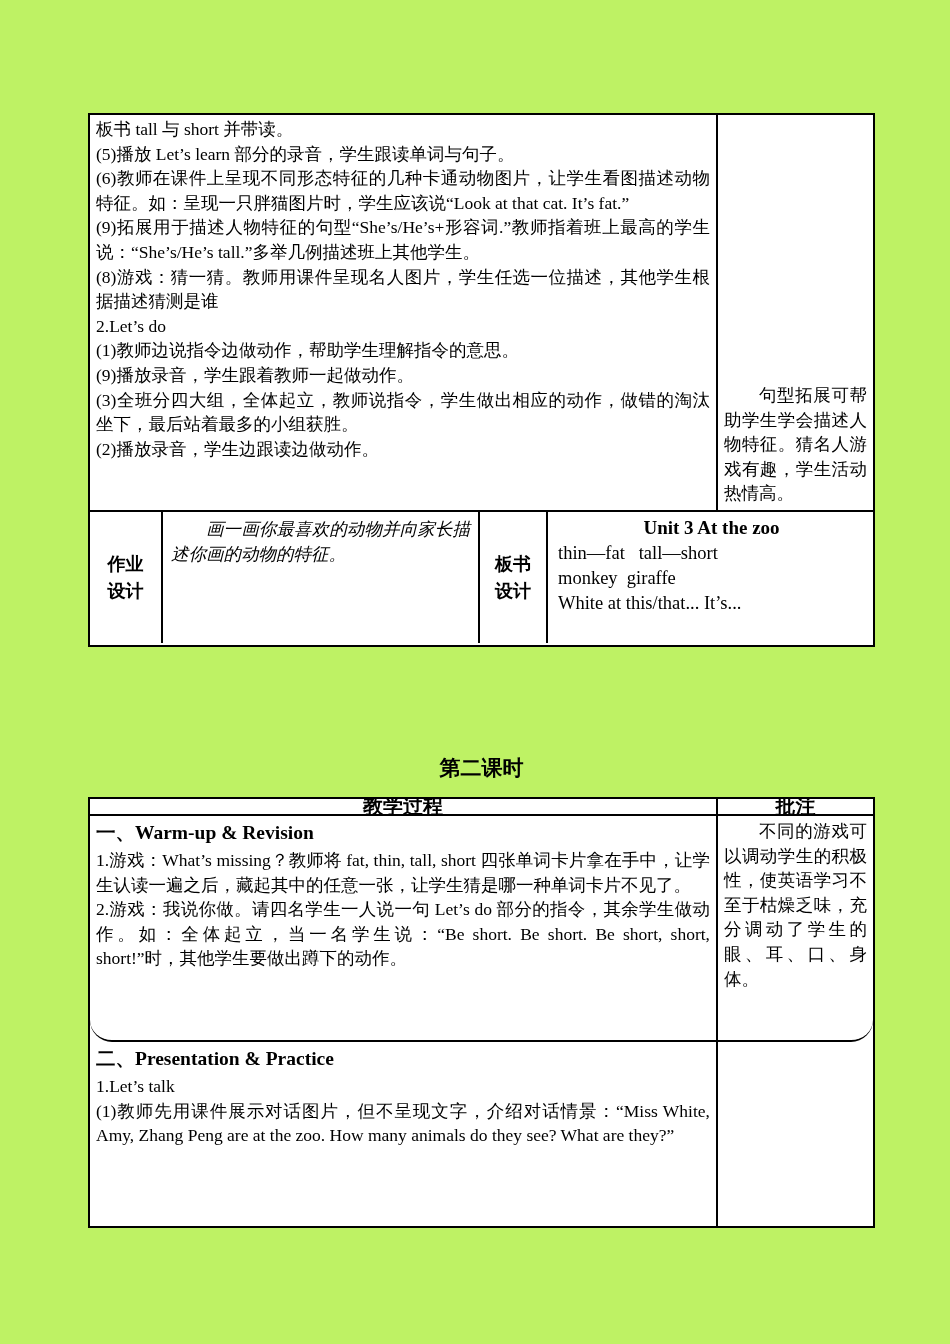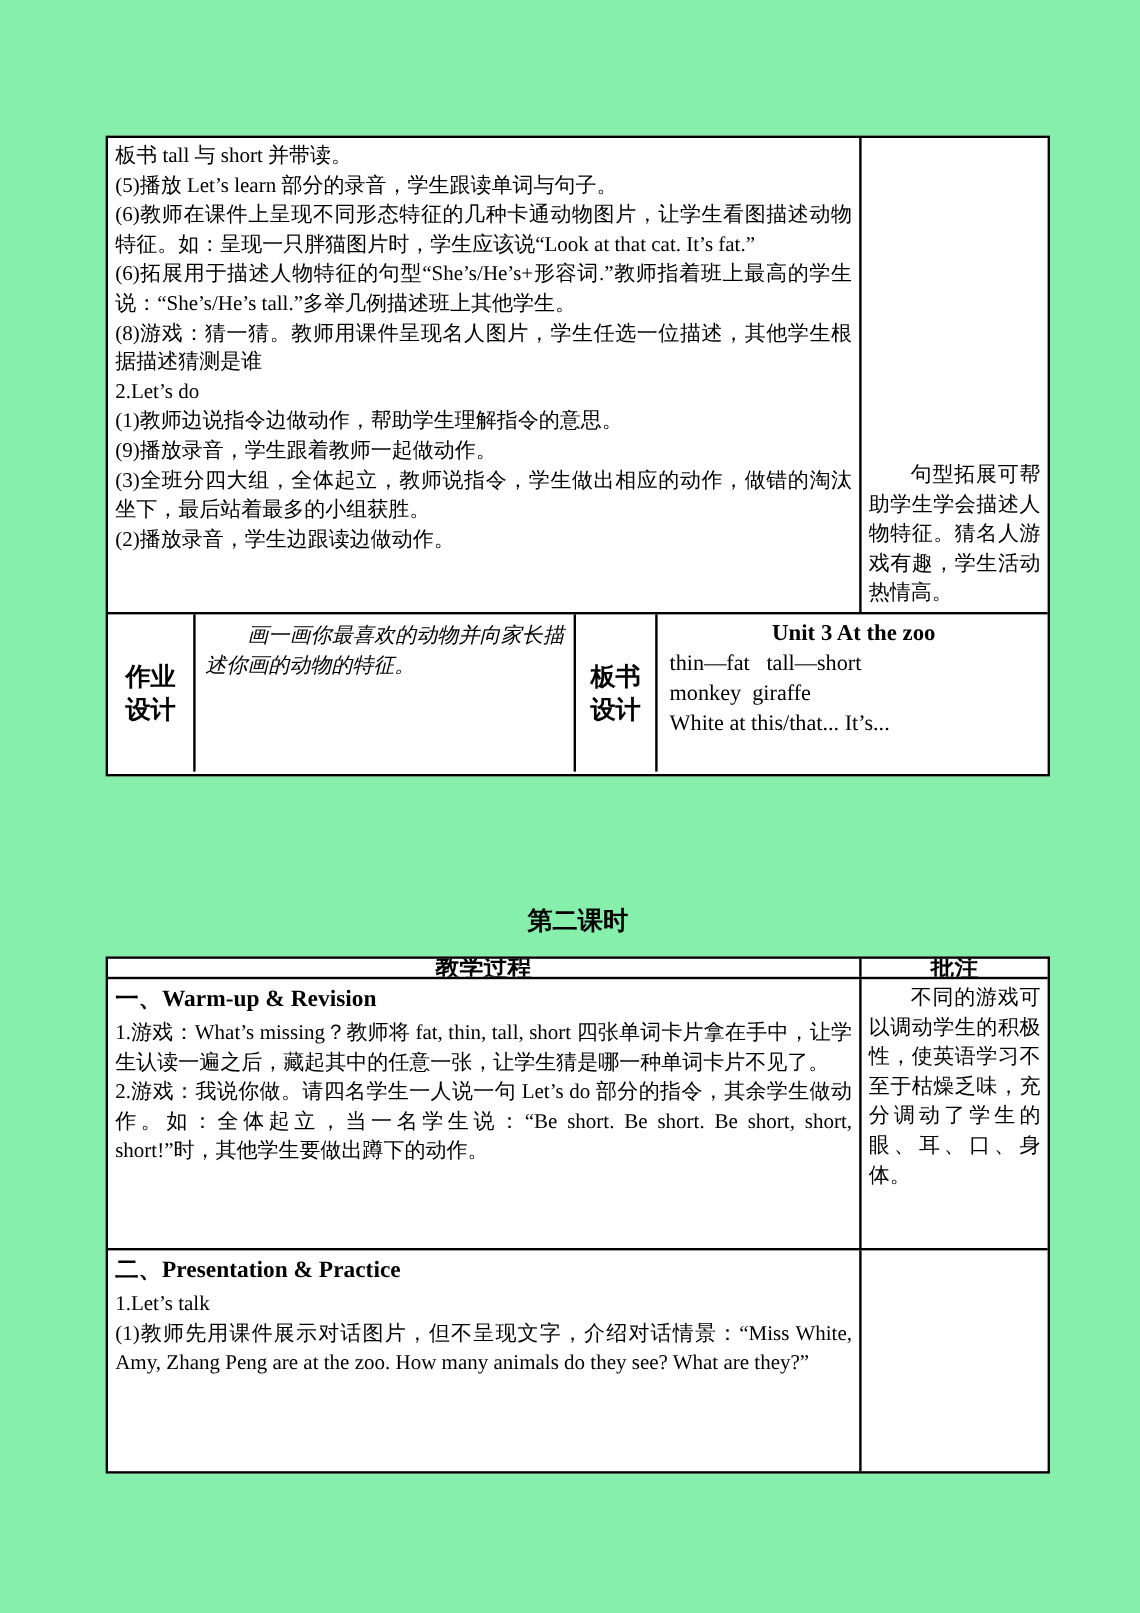--- a/index.html
+++ b/index.html
@@ -5,21 +5,21 @@
   * { box-sizing: border-box; margin: 0; padding: 0; }
   html, body { background: #ffffff; }
   body {
     width: 950px; height: 1344px;
     font-family: "Liberation Serif", "DejaVu Serif", serif;
     color: #000;
   }
   .page {
     position: relative;
     width: 950px; height: 1344px;
-    background: #86efac;
+    background: #bef264;
     overflow: hidden;
     padding-left: 16px;
   }
 
   
   .doc-table {
     position: absolute;
     left: 88px;
     width: 787px;
     border: 2px solid #000;
@@ -53,21 +53,21 @@
     padding: 2px 6px 4px 6px;
   }
   .t1-row2 { height: 131px; }
   .label-cell {
     display: flex;
     flex-direction: column;
     align-items: center;
     justify-content: center;
     font-family: "Liberation Sans", "DejaVu Sans", sans-serif;
     font-weight: bold;
-    font-size: 21px;
+    font-size: 18px;
     line-height: 27px;
   }
   .hw-label { width: 73px; }
   .hw-cell { width: 317px; padding: 5px 8px 0 8px; font-style: italic; }
   .bd-label { width: 68px; }
   .bd-cell { flex: 1; padding: 3px 8px 0 10px; }
   .bd-title {
     text-align: center;
     font-weight: bold;
     font-size: 19px;
@@ -98,21 +98,21 @@
   .t2-header .cell {
     display: flex;
     align-items: center;
     justify-content: center;
     font-family: "Liberation Sans", "DejaVu Sans", sans-serif;
     font-weight: bold;
     font-size: 20px;
   }
   .t2-header-main { width: 628px; }
   .t2-header-note { flex: 1; }
-  .t2-row1 { height: 226px; }
+  .t2-row1 { height: 226px; border-radius: 22px; }
   .t2-row2 { flex: 1; }
   #table2 { display: flex; flex-direction: column; }
   .t2-main {
     width: 628px;
     padding: 2px 6px 0 6px;
   }
   .t2-note {
     flex: 1;
     padding: 3px 6px 0 6px;
   }
@@ -127,21 +127,21 @@
 <body>
 
 <div class="page">
 
   <div class="doc-table" id="table1">
     <div class="row t1-row1 h-divider">
       <div class="cell t1-main v-divider">
         <p class="para">板书 tall 与 short 并带读。</p>
         <p class="para">(5)播放 Let’s learn 部分的录音，学生跟读单词与句子。</p>
         <p class="para">(6)教师在课件上呈现不同形态特征的几种卡通动物图片，让学生看图描述动物特征。如：呈现一只胖猫图片时，学生应该说“Look at that cat. It’s fat.”</p>
-        <p class="para">(6)拓展用于描述人物特征的句型“She’s/He’s+形容词.”教师指着班上最高的学生说：“She’s/He’s tall.”多举几例描述班上其他学生。</p>
+        <p class="para">(9)拓展用于描述人物特征的句型“She’s/He’s+形容词.”教师指着班上最高的学生说：“She’s/He’s tall.”多举几例描述班上其他学生。</p>
         <p class="para">(8)游戏：猜一猜。教师用课件呈现名人图片，学生任选一位描述，其他学生根据描述猜测是谁</p>
         <p class="para">2.Let’s do</p>
         <p class="para">(1)教师边说指令边做动作，帮助学生理解指令的意思。</p>
         <p class="para">(9)播放录音，学生跟着教师一起做动作。</p>
         <p class="para">(3)全班分四大组，全体起立，教师说指令，学生做出相应的动作，做错的淘汰坐下，最后站着最多的小组获胜。</p>
         <p class="para">(2)播放录音，学生边跟读边做动作。</p>
       </div>
       <div class="cell t1-note">
         <p class="para indent2">句型拓展可帮助学生学会描述人物特征。猜名人游戏有趣，学生活动热情高。</p>
       </div>

